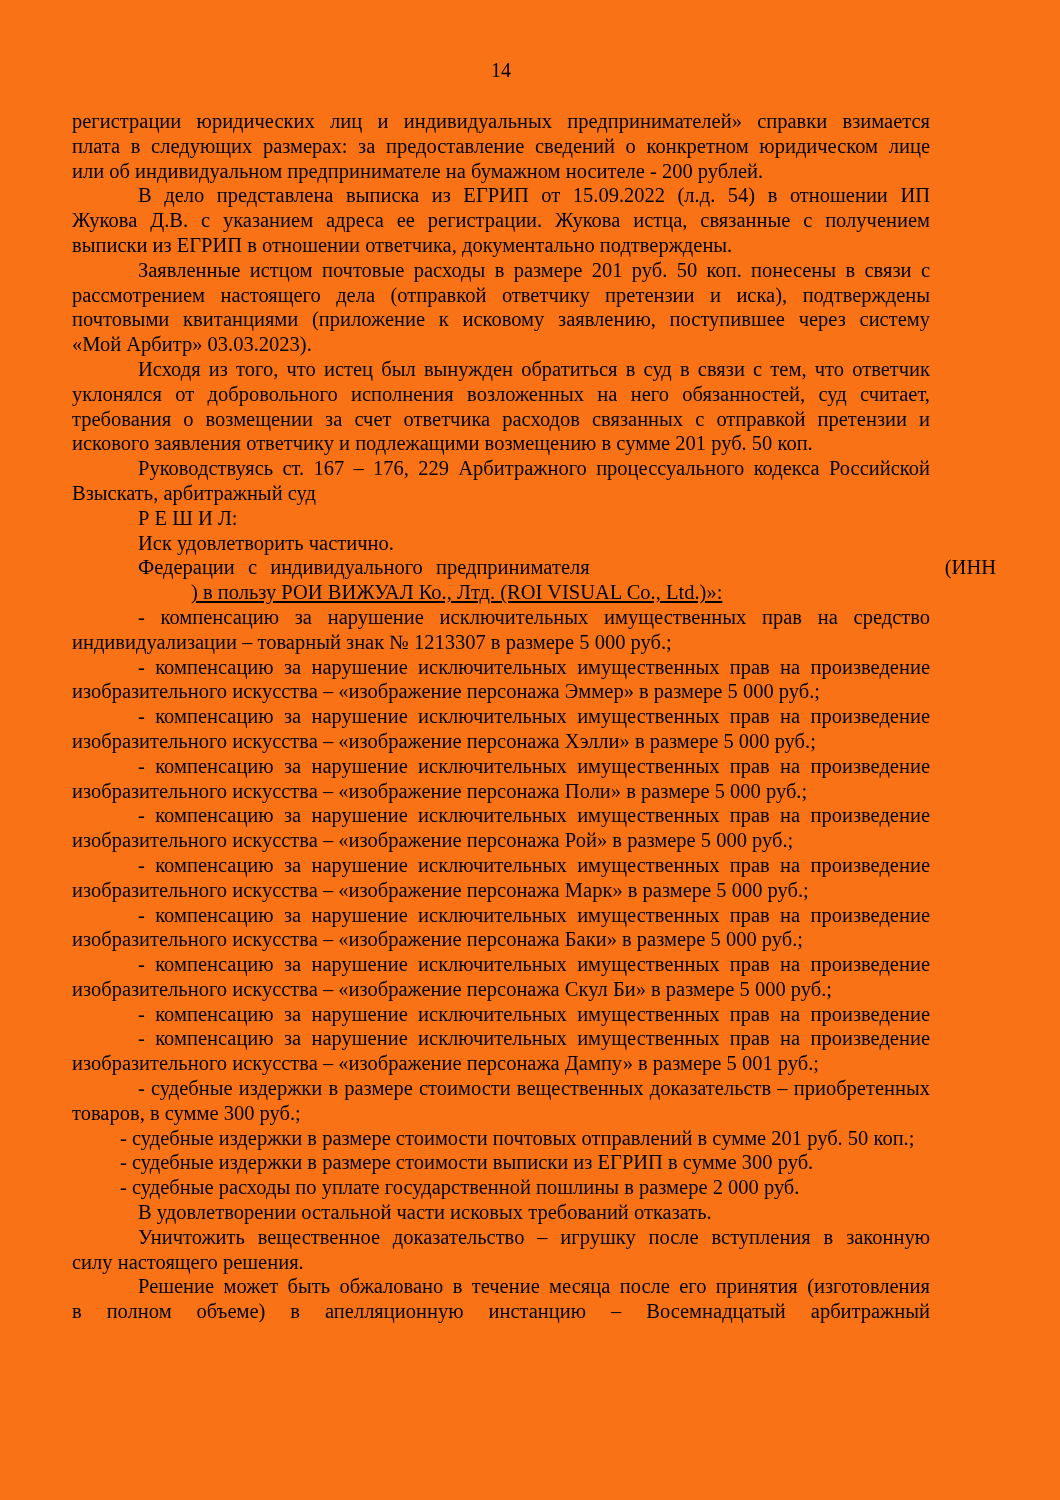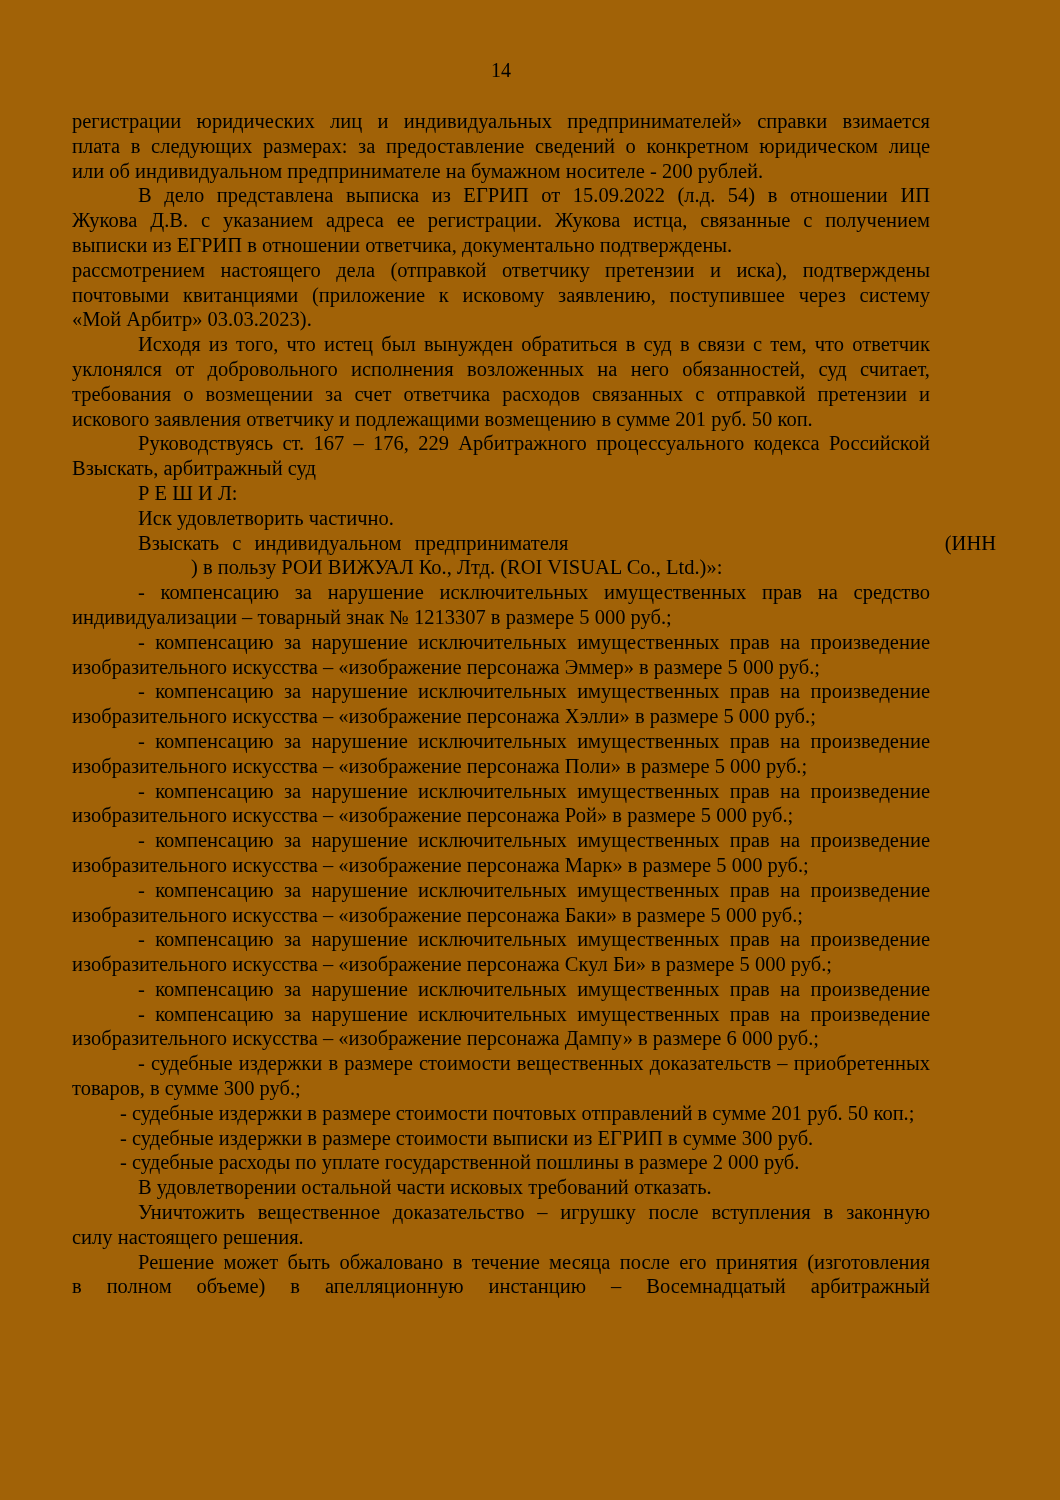--- a/index.html
+++ b/index.html
@@ -4,21 +4,21 @@
 <style>
   html, body {
     margin: 0;
     padding: 0;
     background: #ffffff;
   }
   .page {
     position: relative;
     width: 1060px;
     height: 1500px;
-    background: #a16207;
+    background: #f97316;
     color: #000000;
     font-family: "Liberation Serif", "DejaVu Serif", serif;
     font-size: 20.5px;
     line-height: 24.8px;
     overflow: hidden;
   }
   .pageno {
     position: absolute;
     top: 58px;
     left: 72px;
@@ -36,21 +36,21 @@
     width: 100%;
   }
   .jl {                       
     text-align: justify;
     text-align-last: justify;
     -moz-text-align-last: justify;
   }
   .left { text-align: left; }
   .ind    { text-indent: 66px; }  
   .ind-sm { text-indent: 48px; }  
-  .hang   { padding-left: 119px; } 
+  .hang   { padding-left: 119px; text-decoration: underline; } 
   .heading {
     font-weight: normal;
     text-align: left;
     text-indent: 66px;
   }
   .redline {
     display: flex;
     justify-content: space-between;
     padding-left: 66px;
   }
@@ -61,33 +61,34 @@
 
 <div class="page">
   <div class="pageno">14</div>
   <div class="docbody">
       <div class="tl jl">регистрации юридических лиц и индивидуальных предпринимателей» справки взимается</div>
       <div class="tl jl">плата в следующих размерах: за предоставление сведений о конкретном юридическом лице</div>
       <div class="tl left">или об индивидуальном предпринимателе на бумажном носителе - 200 рублей.</div>
       <div class="tl jl ind">В дело представлена выписка из ЕГРИП от 15.09.2022 (л.д. 54) в отношении ИП</div>
       <div class="tl jl">Жукова Д.В. с указанием адреса ее регистрации. Жукова истца, связанные с получением</div>
       <div class="tl left">выписки из ЕГРИП в отношении ответчика, документально подтверждены.</div>
+      <div class="tl jl ind">Заявленные истцом почтовые расходы в размере 201 руб. 50 коп. понесены в связи с</div>
       <div class="tl jl">рассмотрением настоящего дела (отправкой ответчику претензии и иска), подтверждены</div>
       <div class="tl jl">почтовыми квитанциями (приложение к исковому заявлению, поступившее через систему</div>
       <div class="tl left">«Мой Арбитр» 03.03.2023).</div>
       <div class="tl jl ind">Исходя из того, что истец был вынужден обратиться в суд в связи с тем, что ответчик</div>
       <div class="tl jl">уклонялся от добровольного исполнения возложенных на него обязанностей, суд считает,</div>
       <div class="tl jl">требования о возмещении за счет ответчика расходов связанных с отправкой претензии и</div>
       <div class="tl left">искового заявления ответчику и подлежащими возмещению в сумме 201 руб. 50 коп.</div>
       <div class="tl jl ind">Руководствуясь ст. 167 – 176, 229 Арбитражного процессуального кодекса Российской</div>
       <div class="tl left">Взыскать, арбитражный суд</div>
       <div class="tl heading">Р Е Ш И Л:</div>
       <div class="tl left ind">Иск удовлетворить частично.</div>
       <div class="tl redline">
-        <span class="lft">Взыскать с индивидуальном предпринимателя</span>
+        <span class="lft">Федерации с индивидуального предпринимателя</span>
         <span>(ИНН</span>
       </div>
       <div class="tl left hang">) в пользу РОИ ВИЖУАЛ Ко., Лтд. (ROI VISUAL Co., Ltd.)»:</div>
       <div class="tl jl ind">- компенсацию за нарушение исключительных имущественных прав на средство</div>
       <div class="tl left">индивидуализации – товарный знак № 1213307 в размере 5 000 руб.;</div>
       <div class="tl jl ind">- компенсацию за нарушение исключительных имущественных прав на произведение</div>
       <div class="tl left">изобразительного искусства – «изображение персонажа Эммер» в размере 5 000 руб.;</div>
       <div class="tl jl ind">- компенсацию за нарушение исключительных имущественных прав на произведение</div>
       <div class="tl left">изобразительного искусства – «изображение персонажа Хэлли» в размере 5 000 руб.;</div>
       <div class="tl jl ind">- компенсацию за нарушение исключительных имущественных прав на произведение</div>
@@ -95,21 +96,21 @@
       <div class="tl jl ind">- компенсацию за нарушение исключительных имущественных прав на произведение</div>
       <div class="tl left">изобразительного искусства – «изображение персонажа Рой» в размере 5 000 руб.;</div>
       <div class="tl jl ind">- компенсацию за нарушение исключительных имущественных прав на произведение</div>
       <div class="tl left">изобразительного искусства – «изображение персонажа Марк» в размере 5 000 руб.;</div>
       <div class="tl jl ind">- компенсацию за нарушение исключительных имущественных прав на произведение</div>
       <div class="tl left">изобразительного искусства – «изображение персонажа Баки» в размере 5 000 руб.;</div>
       <div class="tl jl ind">- компенсацию за нарушение исключительных имущественных прав на произведение</div>
       <div class="tl left">изобразительного искусства – «изображение персонажа Скул Би» в размере 5 000 руб.;</div>
       <div class="tl jl ind">- компенсацию за нарушение исключительных имущественных прав на произведение</div>
       <div class="tl jl ind">- компенсацию за нарушение исключительных имущественных прав на произведение</div>
-      <div class="tl left">изобразительного искусства – «изображение персонажа Дампу» в размере 6 000 руб.;</div>
+      <div class="tl left">изобразительного искусства – «изображение персонажа Дампу» в размере 5 001 руб.;</div>
       <div class="tl jl ind">- судебные издержки в размере стоимости вещественных доказательств – приобретенных</div>
       <div class="tl left">товаров, в сумме 300 руб.;</div>
       <div class="tl left ind-sm">- судебные издержки в размере стоимости почтовых отправлений в сумме 201 руб. 50 коп.;</div>
       <div class="tl left ind-sm">- судебные издержки в размере стоимости выписки из ЕГРИП в сумме 300 руб.</div>
       <div class="tl left ind-sm">- судебные расходы по уплате государственной пошлины в размере 2 000 руб.</div>
       <div class="tl left ind">В удовлетворении остальной части исковых требований отказать.</div>
       <div class="tl jl ind">Уничтожить вещественное доказательство – игрушку после вступления в законную</div>
       <div class="tl left">силу настоящего решения.</div>
       <div class="tl jl ind">Решение может быть обжаловано в течение месяца после его принятия (изготовления</div>
       <div class="tl jl">в полном объеме) в апелляционную инстанцию – Восемнадцатый арбитражный</div>

